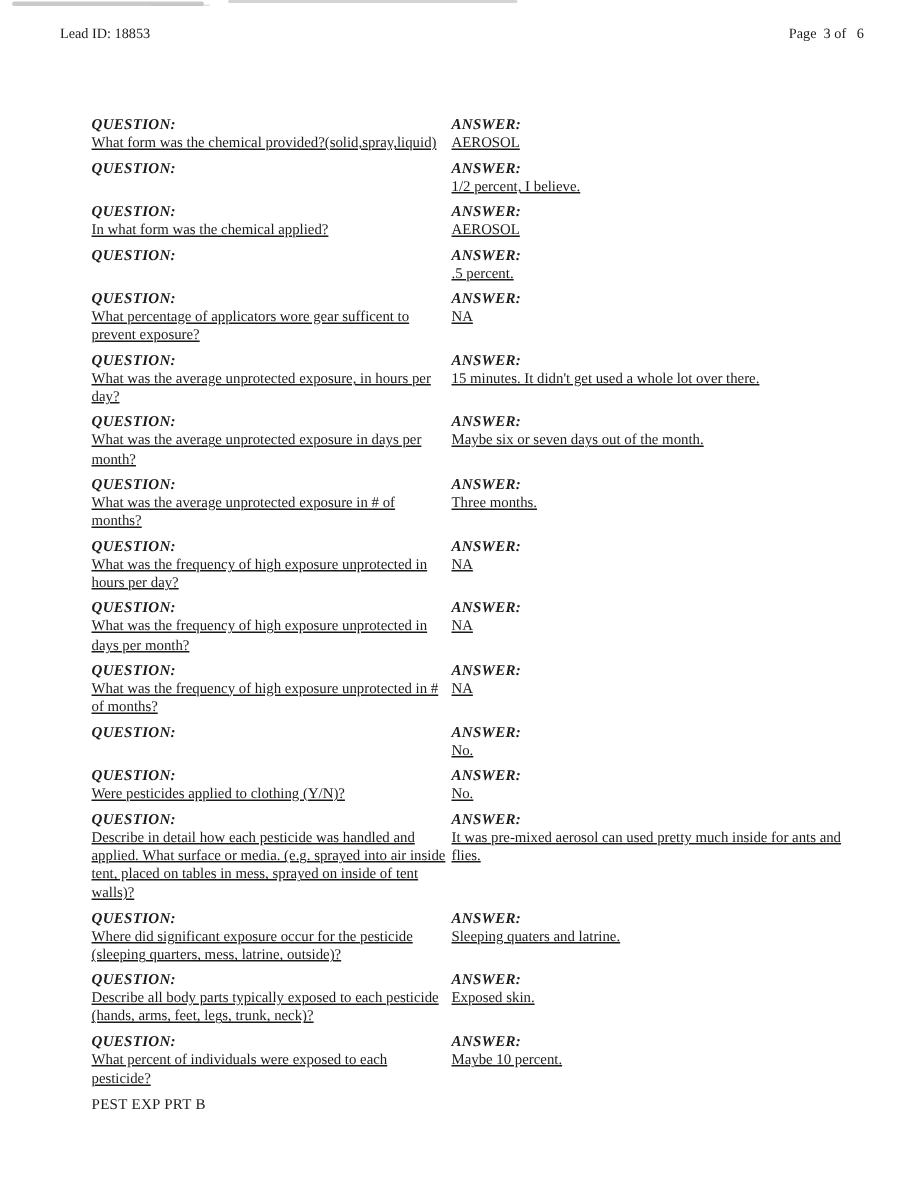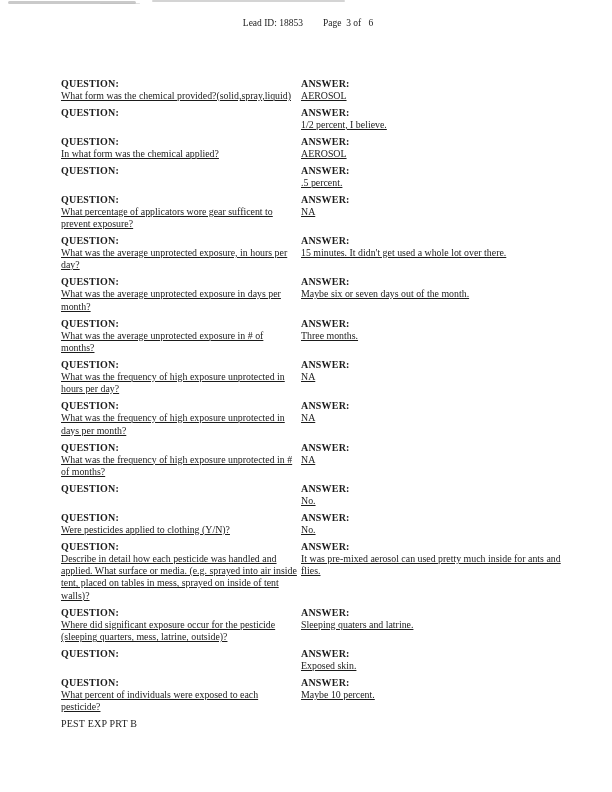--- a/index.html
+++ b/index.html
@@ -26,21 +26,21 @@
   .smudge.s1 { left: 8px;   top: 1px; width: 128px; height: 2.5px; }
   .smudge.s2 { left: 152px; top: 0px; width: 193px; height: 2.2px; opacity: 0.6; }
   .smudge.s3 { left: 100px; top: 3px; width: 40px;  height: 1.2px; opacity: 0.4; }
 
   .page-header {
     position: absolute;
     top: 18px;
     left: 40px;
     right: 36px;
     display: flex;
-    justify-content: center;
+    justify-content: space-between;
     font-size: 9.5px;
     line-height: 11px;
   }
   .page-header .page-num { white-space: pre; margin-left: 20px; }
 
   .content {
     position: absolute;
     top: 77px;
     left: 61px;
     width: 504px;
@@ -57,20 +57,21 @@
   }
   .a-col {
     flex: 1 1 auto;
     min-width: 0;
   }
   .label {
     font-weight: 700;
     font-size: 10px;
     line-height: 13px;
     letter-spacing: 0.2px;
+    font-style: italic;
   }
   .q-text, .a-text {
     font-size: 9.9px;
     line-height: 12.4px;
     text-decoration: underline;
   }
   .section-footer {
     font-weight: 400;
     font-size: 10px;
     line-height: 13px;
@@ -252,20 +253,21 @@
     </div>
     <div class="a-col">
       <div class="label">ANSWER:</div>
       <div class="a-text">Sleeping quaters and latrine.</div>
     </div>
   </div>
 
   <div class="qa-row">
     <div class="q-col">
       <div class="label">QUESTION:</div>
+      <div class="q-text">Describe all body parts typically exposed to each pesticide (hands, arms, feet, legs, trunk, neck)?</div>
     </div>
     <div class="a-col">
       <div class="label">ANSWER:</div>
       <div class="a-text">Exposed skin.</div>
     </div>
   </div>
 
   <div class="qa-row">
     <div class="q-col">
       <div class="label">QUESTION:</div>

